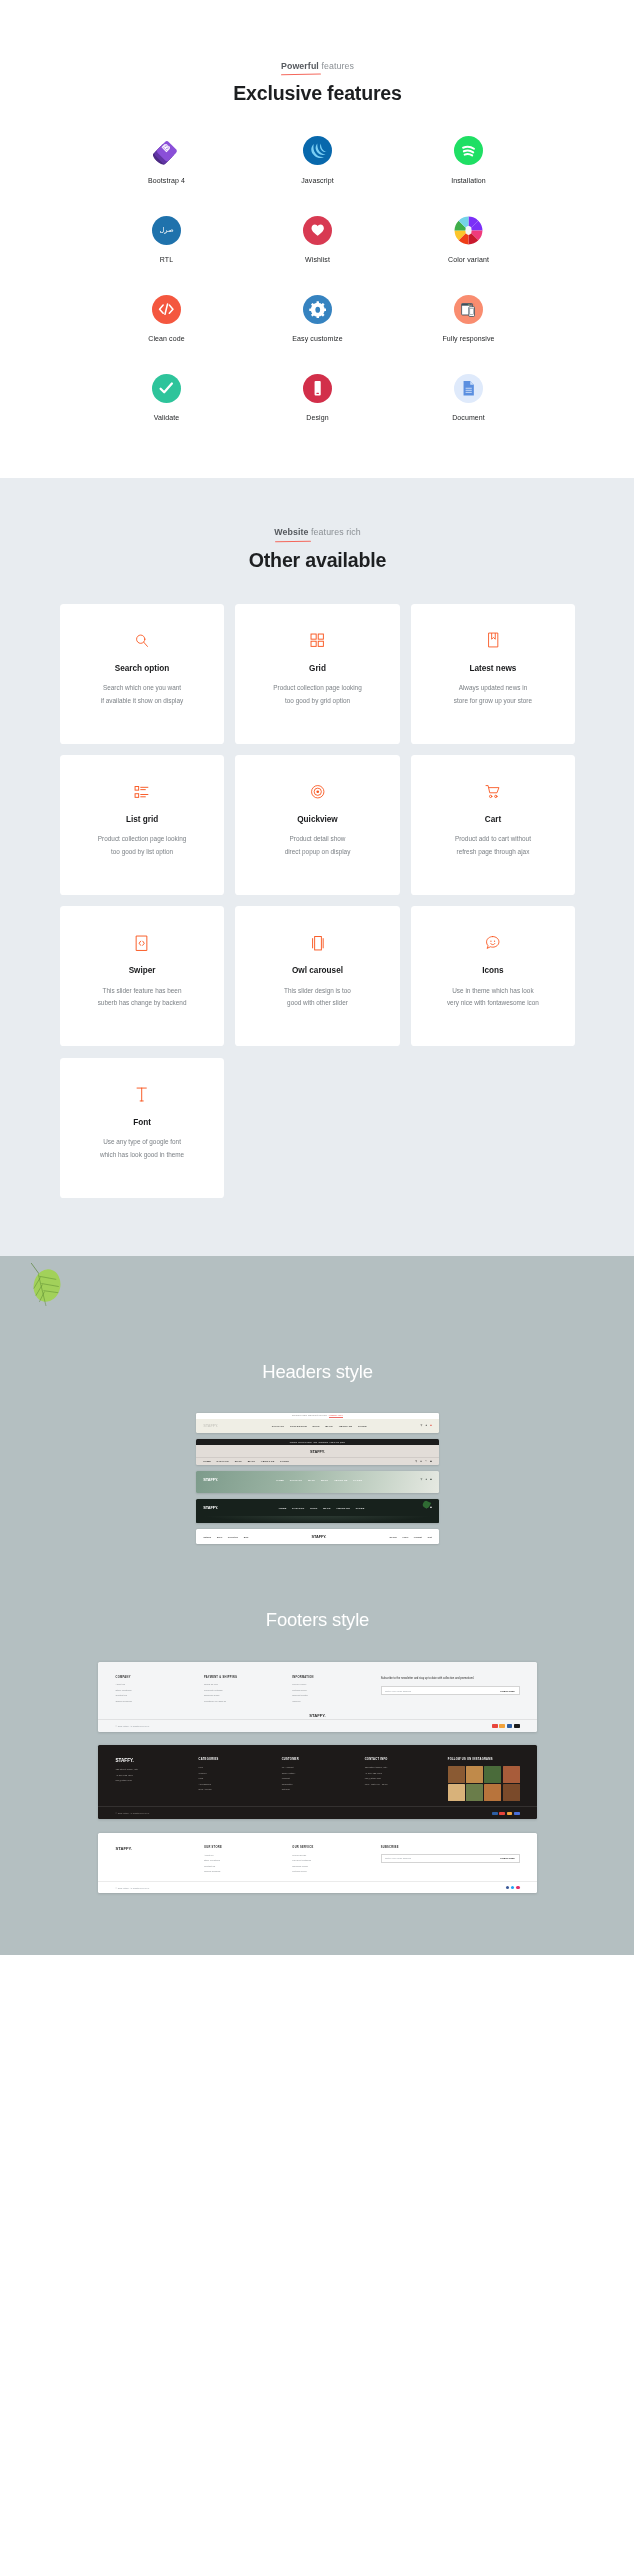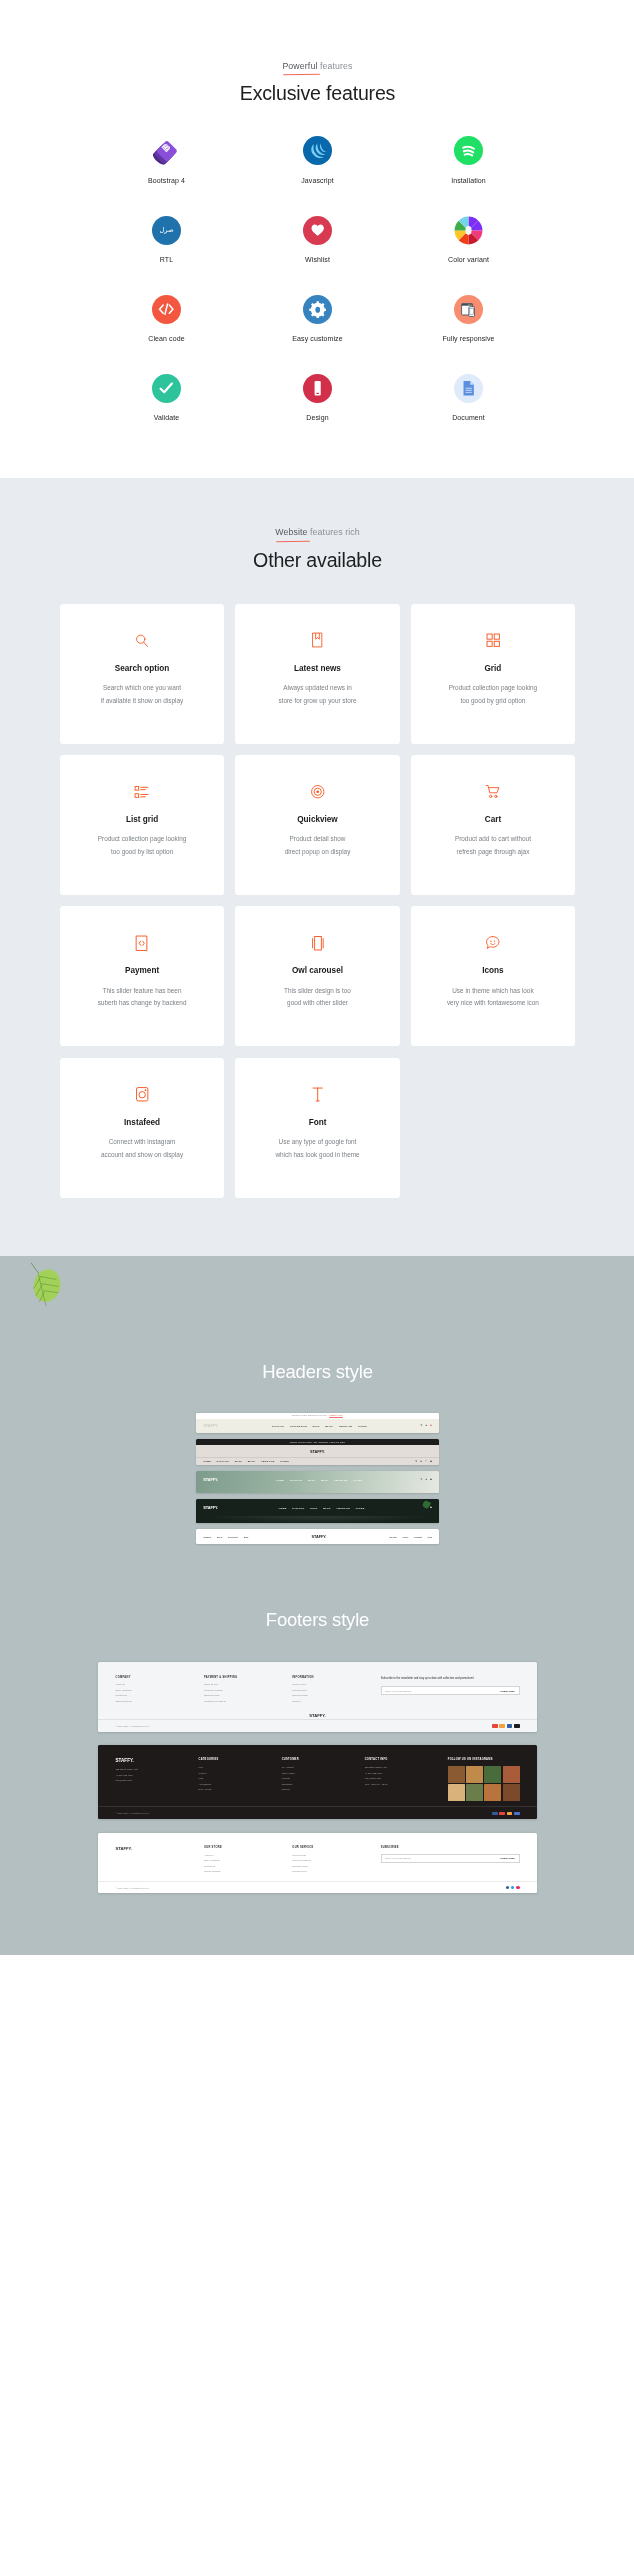--- a/index.html
+++ b/index.html
@@ -18,37 +18,37 @@
   }
   .eyebrow {
     text-align: center;
     font-size: 8.8px;
     color: #8a8f94;
     letter-spacing: 0.1px;
     margin-bottom: 11.3px;
   }
   .eyebrow .hl {
     color: #55595e;
-    font-weight: 400;
+    font-weight: 700;
     position: relative;
     padding-bottom: 1.5px;
   }
   .eyebrow .hl::after {
     content: "";
     position: absolute;
     left: 0.5px; right: -2.1px; bottom: -2.6px;
     height: 1px;
     background: #f4685c;
     transform: rotate(-1.1deg);
     border-radius: 1px;
   }
   .sec-title {
     text-align: center;
     font-size: 19.6px;
-    font-weight: 400;
+    font-weight: 700;
     color: #1d1f21;
     letter-spacing: -0.2px;
   }
   .sec-title.light { color: #ffffff; font-weight: 400; font-size: 18.5px; }
 
   .icon-grid {
     width: 453px;
     margin: 31px auto 0 auto;
     display: grid;
     grid-template-columns: repeat(3, 1fr);
@@ -406,48 +406,48 @@
           </svg>
       </span>
       <span class="ftitle">Search option</span>
       <span class="fdesc">
         <span>Search which one you want</span><br><span>if available it show on display</span>
       </span>
     </div>
 
     <div class="fcard">
       <span class="ficon">
-        <svg width="14.4" height="16.5" viewBox="0 0 28 32" fill="none" stroke="#f9531b" stroke-width="1.7" stroke-linejoin="round">
-            <rect x="5" y="2" width="18" height="27"></rect>
-            <path d="M11 2v12l3.5-3.5L18 14V2"></path>
-          </svg>
-      </span>
-      <span class="ftitle">Latest news</span>
-      <span class="fdesc">
-        <span>Always updated news in</span><br><span>store for grow up your store</span>
-      </span>
-    </div>
-
-    <div class="fcard">
-      <span class="ficon">
         <svg width="14.4" height="14.4" viewBox="0 0 28 28" fill="none" stroke="#f9531b" stroke-width="1.8">
             <rect x="2" y="2" width="10" height="10"></rect>
             <rect x="16" y="2" width="10" height="10"></rect>
             <rect x="2" y="16" width="10" height="10"></rect>
             <rect x="16" y="16" width="10" height="10"></rect>
           </svg>
       </span>
       <span class="ftitle">Grid</span>
       <span class="fdesc">
         <span>Product collection page looking</span><br><span>too good by grid option</span>
       </span>
     </div>
 
     <div class="fcard">
       <span class="ficon">
+        <svg width="14.4" height="16.5" viewBox="0 0 28 32" fill="none" stroke="#f9531b" stroke-width="1.7" stroke-linejoin="round">
+            <rect x="5" y="2" width="18" height="27"></rect>
+            <path d="M11 2v12l3.5-3.5L18 14V2"></path>
+          </svg>
+      </span>
+      <span class="ftitle">Latest news</span>
+      <span class="fdesc">
+        <span>Always updated news in</span><br><span>store for grow up your store</span>
+      </span>
+    </div>
+
+    <div class="fcard">
+      <span class="ficon">
         <svg width="15.5" height="14.4" viewBox="0 0 30 28" fill="none" stroke="#f9531b" stroke-width="1.8" stroke-linecap="round">
             <rect x="2" y="3" width="7" height="7"></rect>
             <rect x="2" y="17" width="7" height="7"></rect>
             <path d="M13 4.5h14M13 9h9M13 18.5h14M13 23h9"></path>
           </svg>
       </span>
       <span class="ftitle">List grid</span>
       <span class="fdesc">
         <span>Product collection page looking</span><br><span>too good by list option</span>
       </span>
@@ -481,21 +481,21 @@
       </span>
     </div>
 
     <div class="fcard">
       <span class="ficon">
         <svg width="13.4" height="16.5" viewBox="0 0 26 32" fill="none" stroke="#f9531b" stroke-width="1.8" stroke-linecap="round" stroke-linejoin="round">
             <rect x="3" y="2" width="20" height="28"></rect>
             <path d="M11 12l-3 4 3 4M15 12l3 4-3 4"></path>
           </svg>
       </span>
-      <span class="ftitle">Payment</span>
+      <span class="ftitle">Swiper</span>
       <span class="fdesc">
         <span>This slider feature has been</span><br><span>suberb has change by backend</span>
       </span>
     </div>
 
     <div class="fcard">
       <span class="ficon">
         <svg width="15.5" height="16.5" viewBox="0 0 30 32" fill="none" stroke="#f9531b" stroke-width="1.8" stroke-linecap="round">
             <rect x="9" y="3" width="13" height="26"></rect>
             <path d="M5 7v18M25.5 7v18"></path>
@@ -515,33 +515,20 @@
             <circle cx="18.5" cy="12" r="1.2" fill="#f9531b" stroke="none"></circle>
             <path d="M11 16.5c1 1.4 2.4 2.1 4 2.1s3-.7 4-2.1"></path>
           </svg>
       </span>
       <span class="ftitle">Icons</span>
       <span class="fdesc">
         <span>Use in theme which has look</span><br><span>very nice with fontawesome icon</span>
       </span>
     </div>
 
-    <div class="fcard">
-      <span class="ficon">
-        <svg width="14.4" height="16.5" viewBox="0 0 28 32" fill="none" stroke="#f9531b" stroke-width="1.8">
-            <rect x="3" y="3" width="22" height="26" rx="3"></rect>
-            <circle cx="14" cy="17" r="6.2"></circle>
-            <rect x="19" y="6.5" width="3" height="3" fill="#f9531b" stroke="none"></rect>
-          </svg>
-      </span>
-      <span class="ftitle">Instafeed</span>
-      <span class="fdesc">
-        <span>Connect with instagram</span><br><span>account and show on display</span>
-      </span>
-    </div>
 
     <div class="fcard">
       <span class="ficon">
         <svg width="13.4" height="16.5" viewBox="0 0 26 32" fill="none" stroke="#f9531b" stroke-width="1.8" stroke-linecap="round">
             <path d="M4 4h18M13 4v25M10 29h6"></path>
           </svg>
       </span>
       <span class="ftitle">Font</span>
       <span class="fdesc">
         <span>Use any type of google font</span><br><span>which has look good in theme</span>

